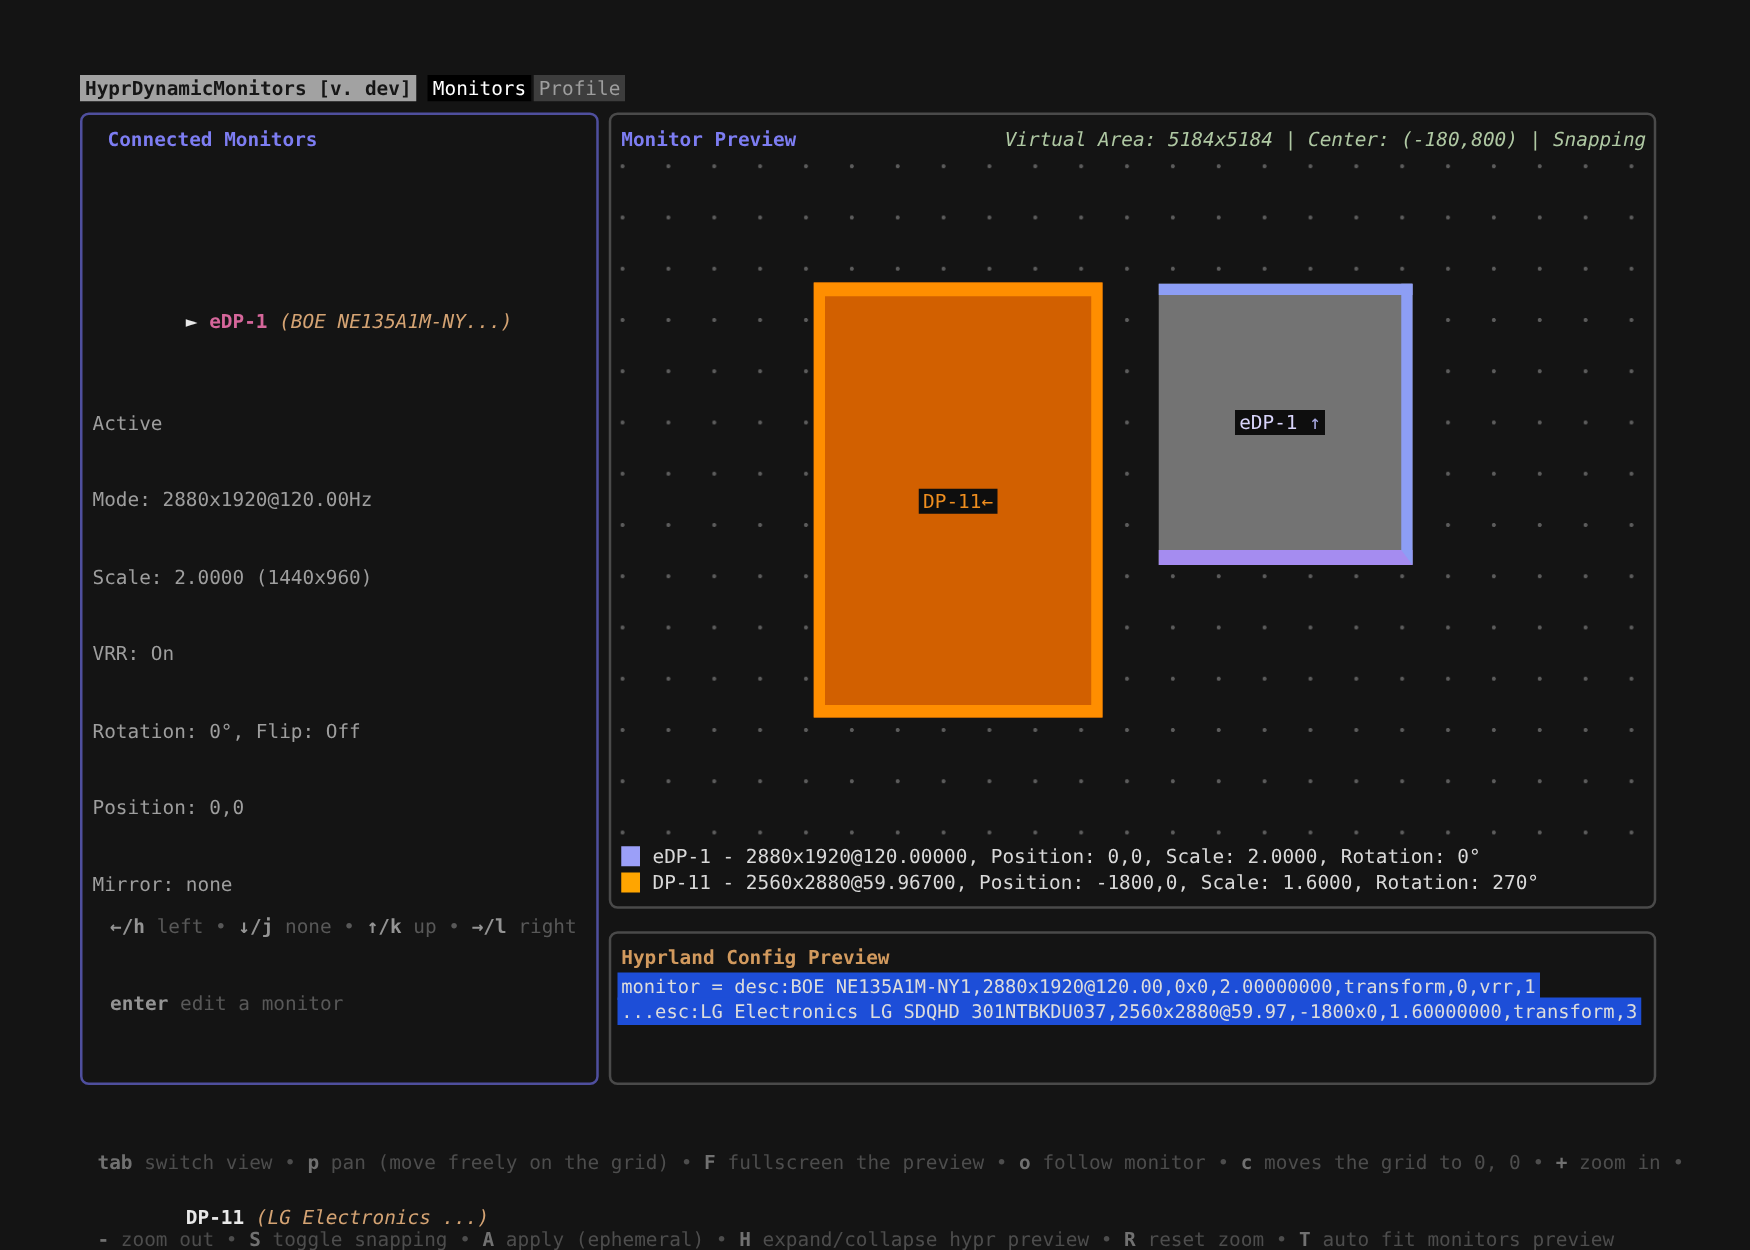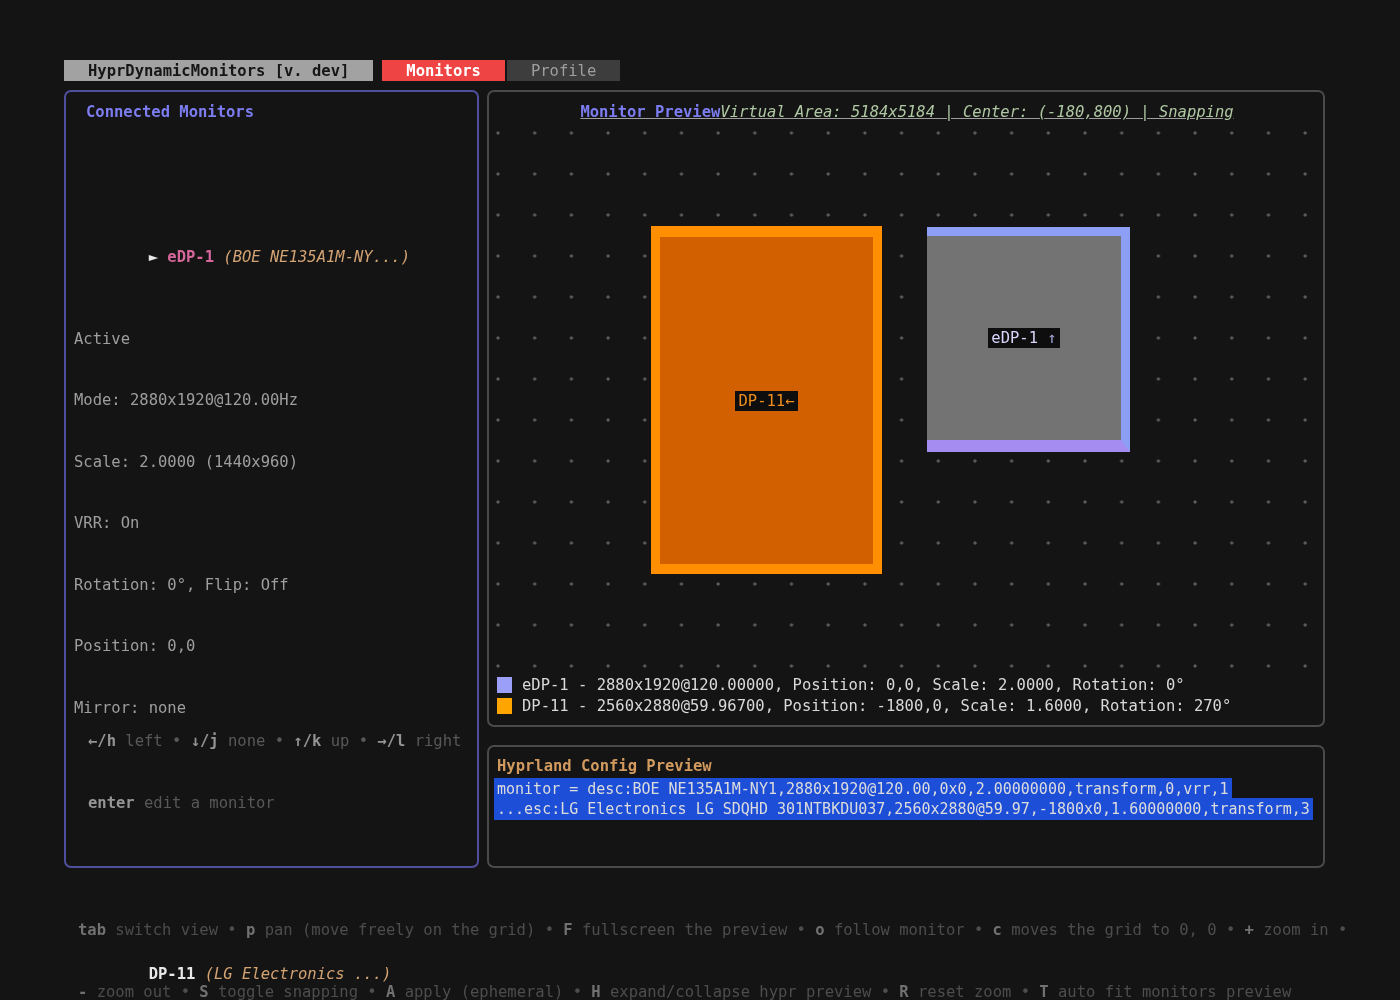--- a/index.html
+++ b/index.html
@@ -1,23 +1,23 @@
 <!DOCTYPE html>
 <html><head>
 <meta charset="utf-8">
 <style>
   * { margin:0; padding:0; box-sizing:border-box; }
   html,body { width:1400px; height:1000px; background:#141414; overflow:hidden; }
   body { font-family:"DejaVu Sans Mono","Liberation Mono",monospace; font-size:15.5px; color:#9e9e9e; position:relative; }
 
   
   .tabbar { position:absolute; left:64px; top:60px; display:flex; gap:0; height:21px; }
-  .chip { display:inline-flex; align-items:center; padding:0 24px; height:21px; white-space:pre; }
+  .chip { display:inline-flex; align-items:center; padding:0 4px; height:21px; white-space:pre; }
   .chip.title { background:#a2a2a2; color:#161616; font-weight:bold; margin-right:9px; }
-  .chip.active { background:#ef4444; color:#ffffff; font-weight:bold; margin-right:2px; }
+  .chip.active { background:#000000; color:#ffffff; font-weight:normal; margin-right:2px; }
   .chip.idle { background:#3d3d3d; color:#9e9e9e; }
 
   
   .panel { position:absolute; border:2px solid #4a4a4a; border-radius:7px; background:transparent; }
   .panel-title { font-weight:bold; }
   .purple-t { color:#7d7df2; }
   .tan-t { color:#d29a5e; }
 
   
   .left-panel { left:64px; top:90px; width:415px; height:778px; border-color:#4f4f9e; }
@@ -31,21 +31,21 @@
   .detail { color:#9e9e9e; }
   .entry-gap { height:20.5px; }
 
   .left-hints { position:absolute; left:22px; bottom:12px; line-height:20.5px; white-space:pre; }
   .hint-key { color:#949494; font-weight:bold; }
   .hint-desc { color:#585858; }
   .hint-sep { color:#585858; }
 
   
   .preview-panel { left:487px; top:90px; width:838px; height:637px; }
-  .preview-header { position:absolute; left:8px; right:6px; top:11px; display:flex; justify-content:center; white-space:pre;text-decoration:underline; }
+  .preview-header { position:absolute; left:8px; right:6px; top:11px; display:flex; justify-content:space-between; white-space:pre; }
   .preview-status { color:#afc8a3; font-style:italic; }
   .dot-grid { position:absolute; left:2px; top:26px; width:832px; height:558px;
     background-image:radial-gradient(circle at 7px 15px, #5c5c5c 1.3px, transparent 1.9px);
     background-size:36.7px 41px; }
 
   .mon-rect { position:absolute; display:flex; align-items:center; justify-content:center; }
   .mon-purple { left:438px; top:135px; width:203px; height:225px; z-index:2;
     border-top:9px solid #8d9ef5; border-right:9px solid #8d9ef5; border-bottom:12px solid #a58cf0; border-left:none; }
   .mon-orange { left:162px; top:134px; width:231px; height:348px; z-index:3;
     border-top:11px solid #ff8e00; border-bottom:10px solid #ff8e00; border-left:9px solid #ff8e00; border-right:9px solid #ff8e00; }

